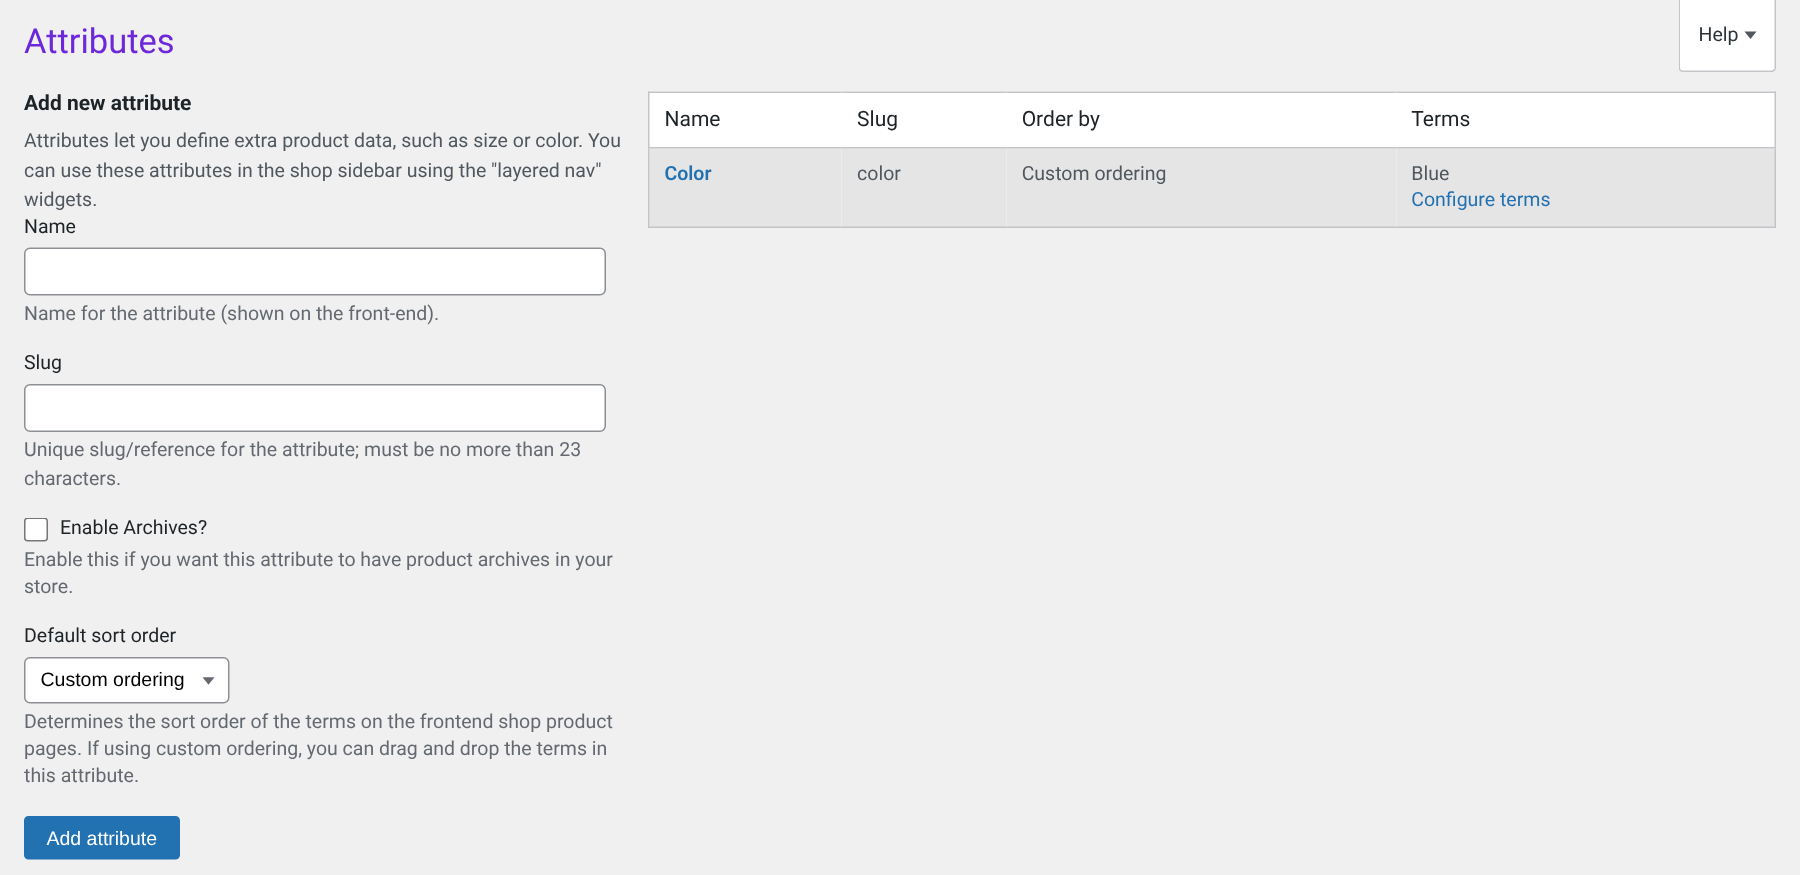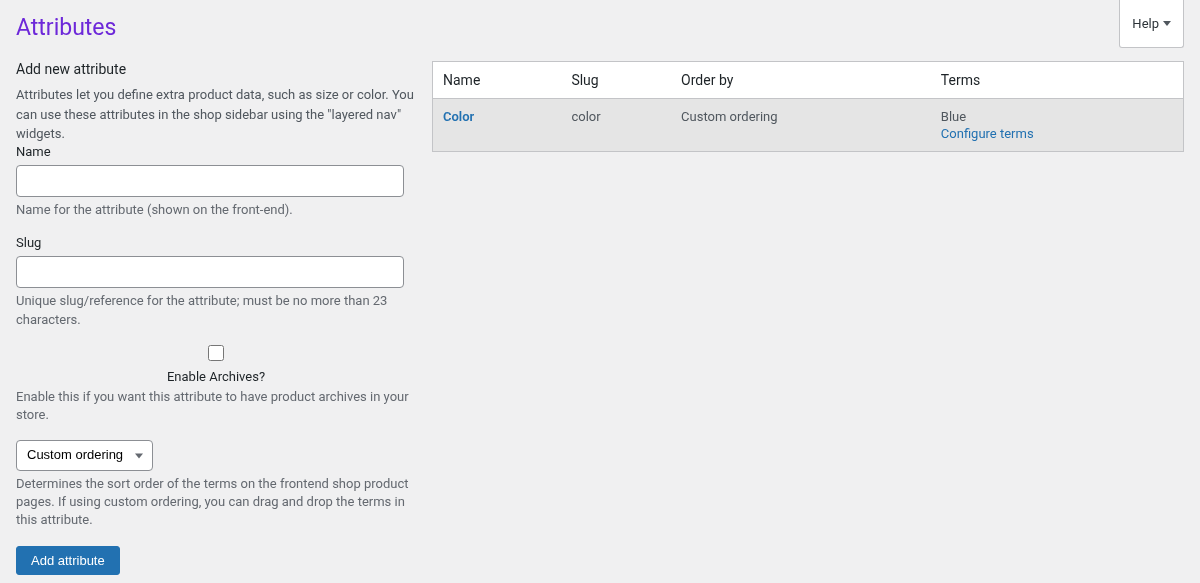--- a/index.html
+++ b/index.html
@@ -41,21 +41,21 @@
       margin-top: 10px;
     }
     .left-col {
       flex: 0 0 400px;
     }
     .right-col {
       flex: 1;
     }
     h2.sub-heading {
       font-size: 14px;
-      font-weight: 400;
+      font-weight: 700;
       color: #1d2327;
       margin-bottom: 8px;
     }
     .intro-text {
       color: #50575e;
       line-height: 1.5;
       margin-bottom: 0;
     }
     .form-row { margin-bottom: 16px; }
     .form-label {
@@ -78,21 +78,20 @@
     .help-text {
       color: #646970;
       font-size: 13px;
       line-height: 1.4;
       margin-top: 4px;
     }
     .checkbox-row {
       display: flex;
       align-items: center;
       gap: 8px;
-      flex-direction: column;
     }
     .checkbox-input {
       width: 16px;
       height: 16px;
       border: 1px solid #8c8f94;
       border-radius: 4px;
       cursor: pointer;
     }
     .checkbox-label {
       font-size: 13px;
@@ -202,20 +201,21 @@
 
     <div class="form-row">
       <div class="checkbox-row">
         <input type="checkbox" class="checkbox-input" style="">
         <span class="checkbox-label">Enable Archives?</span>
       </div>
       <p class="help-text">Enable this if you want this attribute to have product archives in your store.</p>
     </div>
 
     <div class="form-row">
+      <label class="form-label">Default sort order</label>
       <div class="select-wrap">
         <select class="select-input">
           <option>Custom ordering</option>
         </select>
       </div>
       <p class="help-text">Determines the sort order of the terms on the frontend shop product pages. If using custom ordering, you can drag and drop the terms in this attribute.</p>
     </div>
 
     <button class="primary-btn">Add attribute</button>
   </div>

